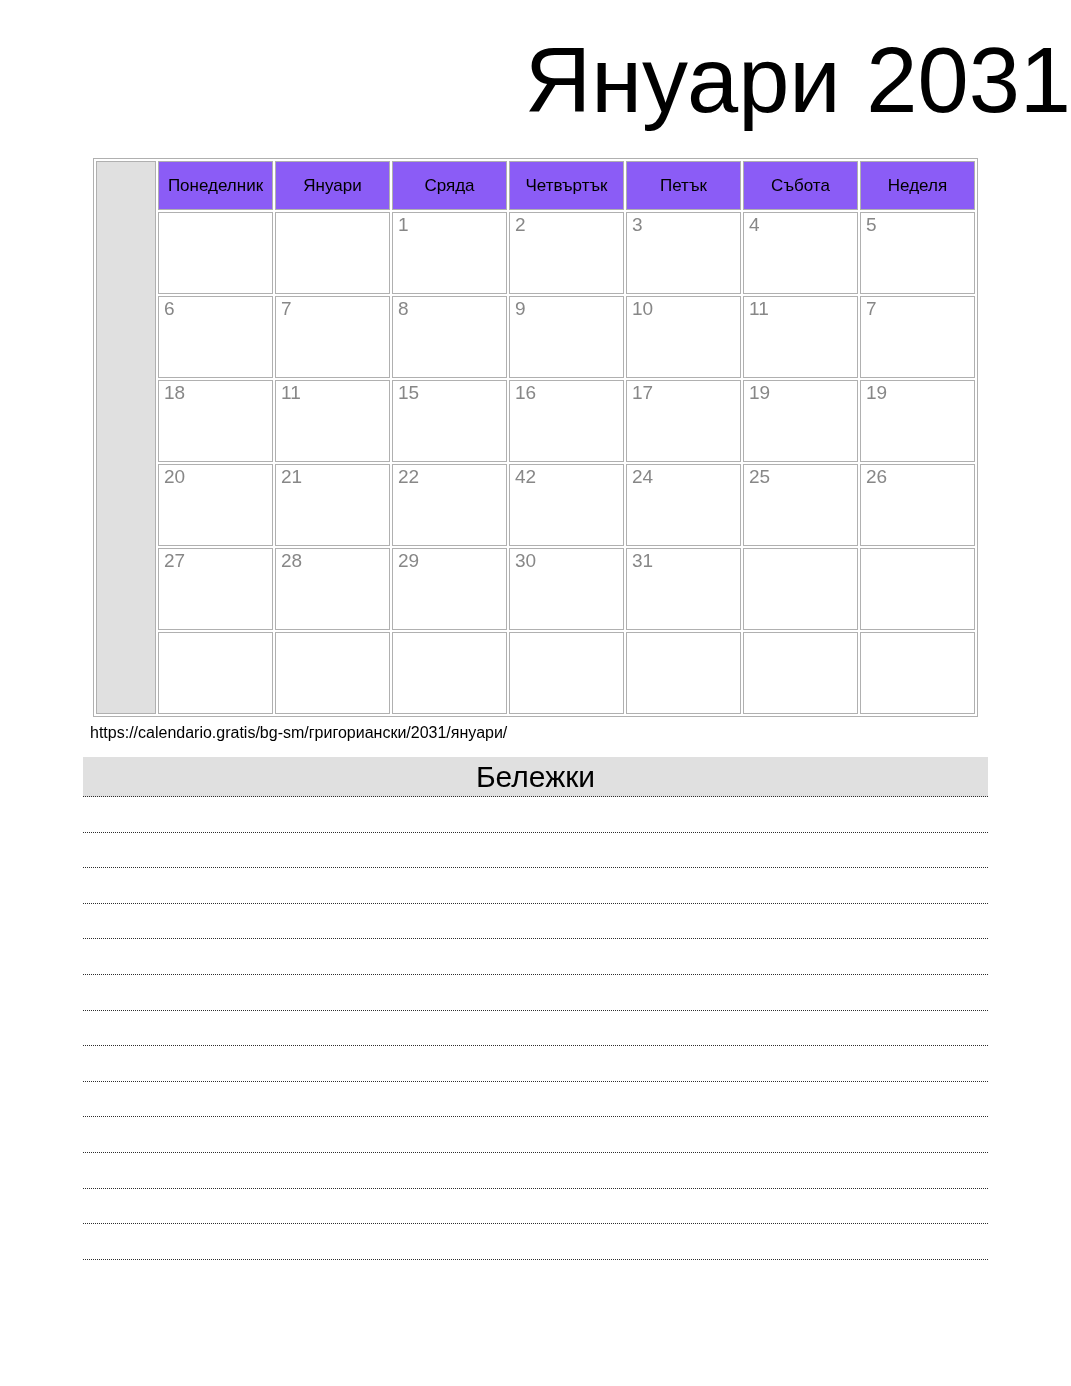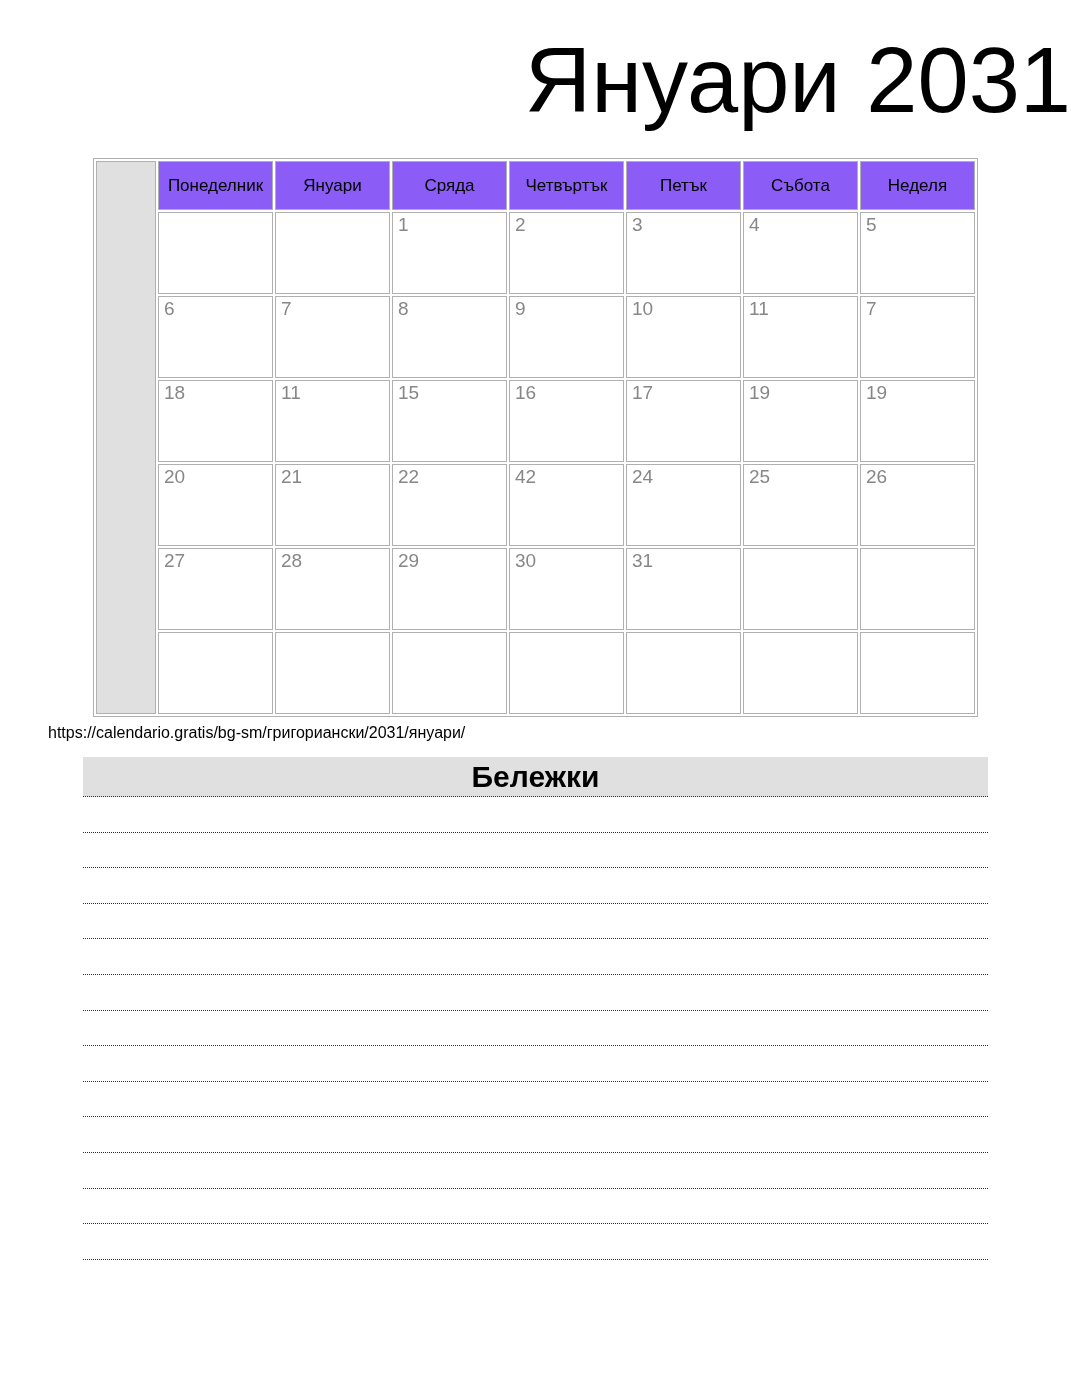--- a/index.html
+++ b/index.html
@@ -56,31 +56,30 @@
     background: #ffffff;
     vertical-align: top;
     text-align: left;
     padding: 1px 0 0 5px;
     font-size: 19px;
     color: #878787;
   }
 
   
   .source-url {
-    margin: 6px 0 0 48px;
+    margin: 6px 0 0 90px;
     font-size: 16px;
     line-height: 19px;
     color: #000;
   }
 
   
   .notes {
     margin: 15px 0 0 83px;
     width: 905px;
-    font-weight: bold;
   }
   .notes-header {
     height: 40px;
     background: #e0e0e0;
     border-bottom: 1px dotted #2e2e2e;
     text-align: center;
     font-size: 30px;
     line-height: 40px;
     color: #000;
   }

